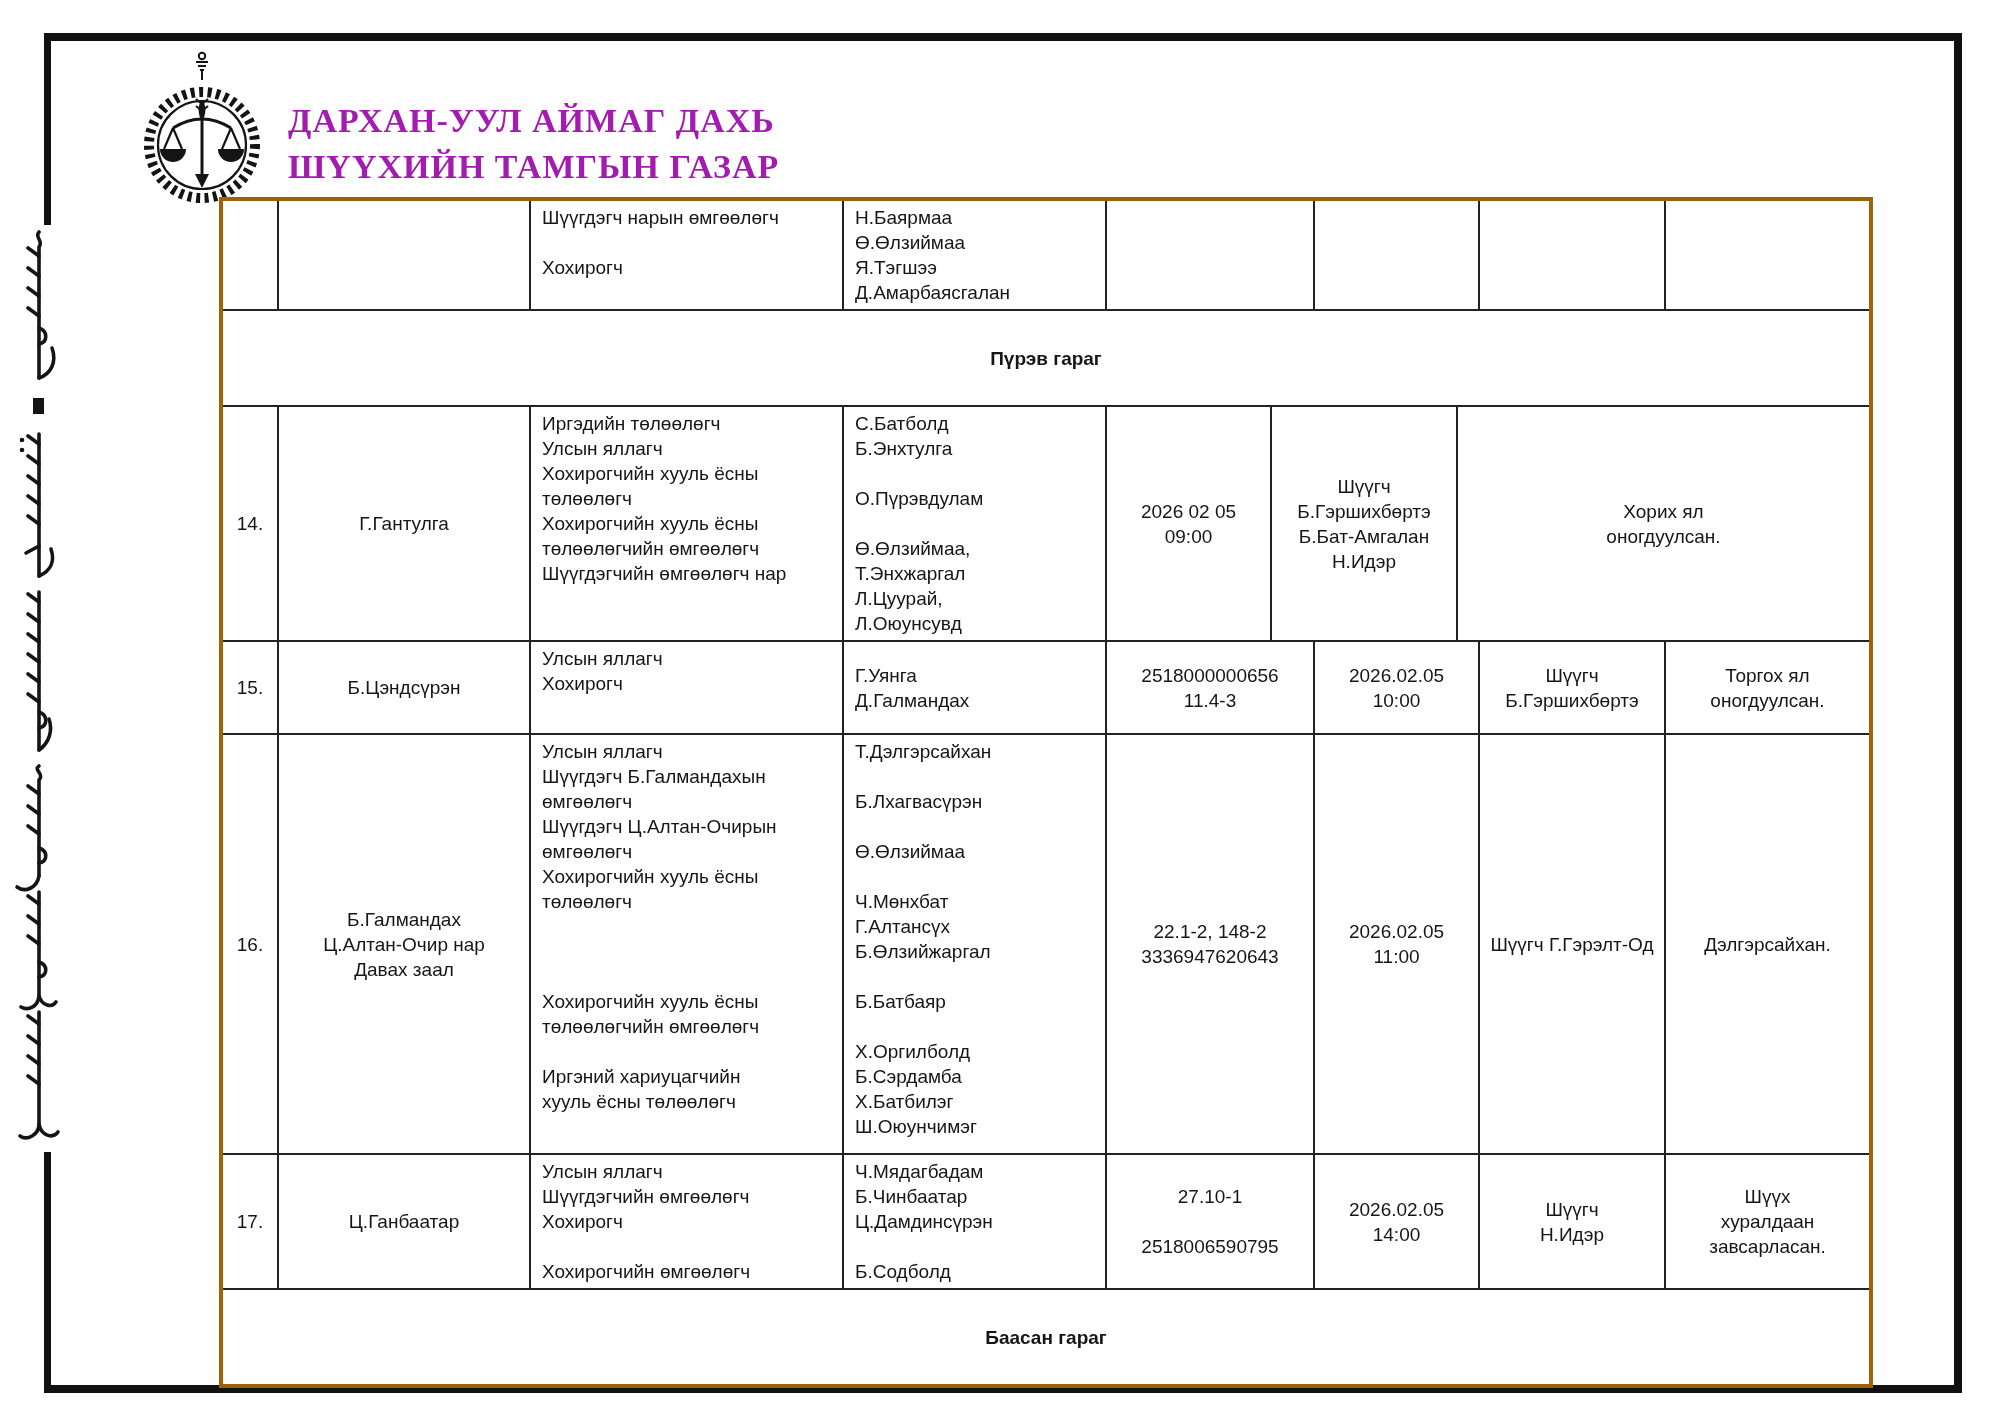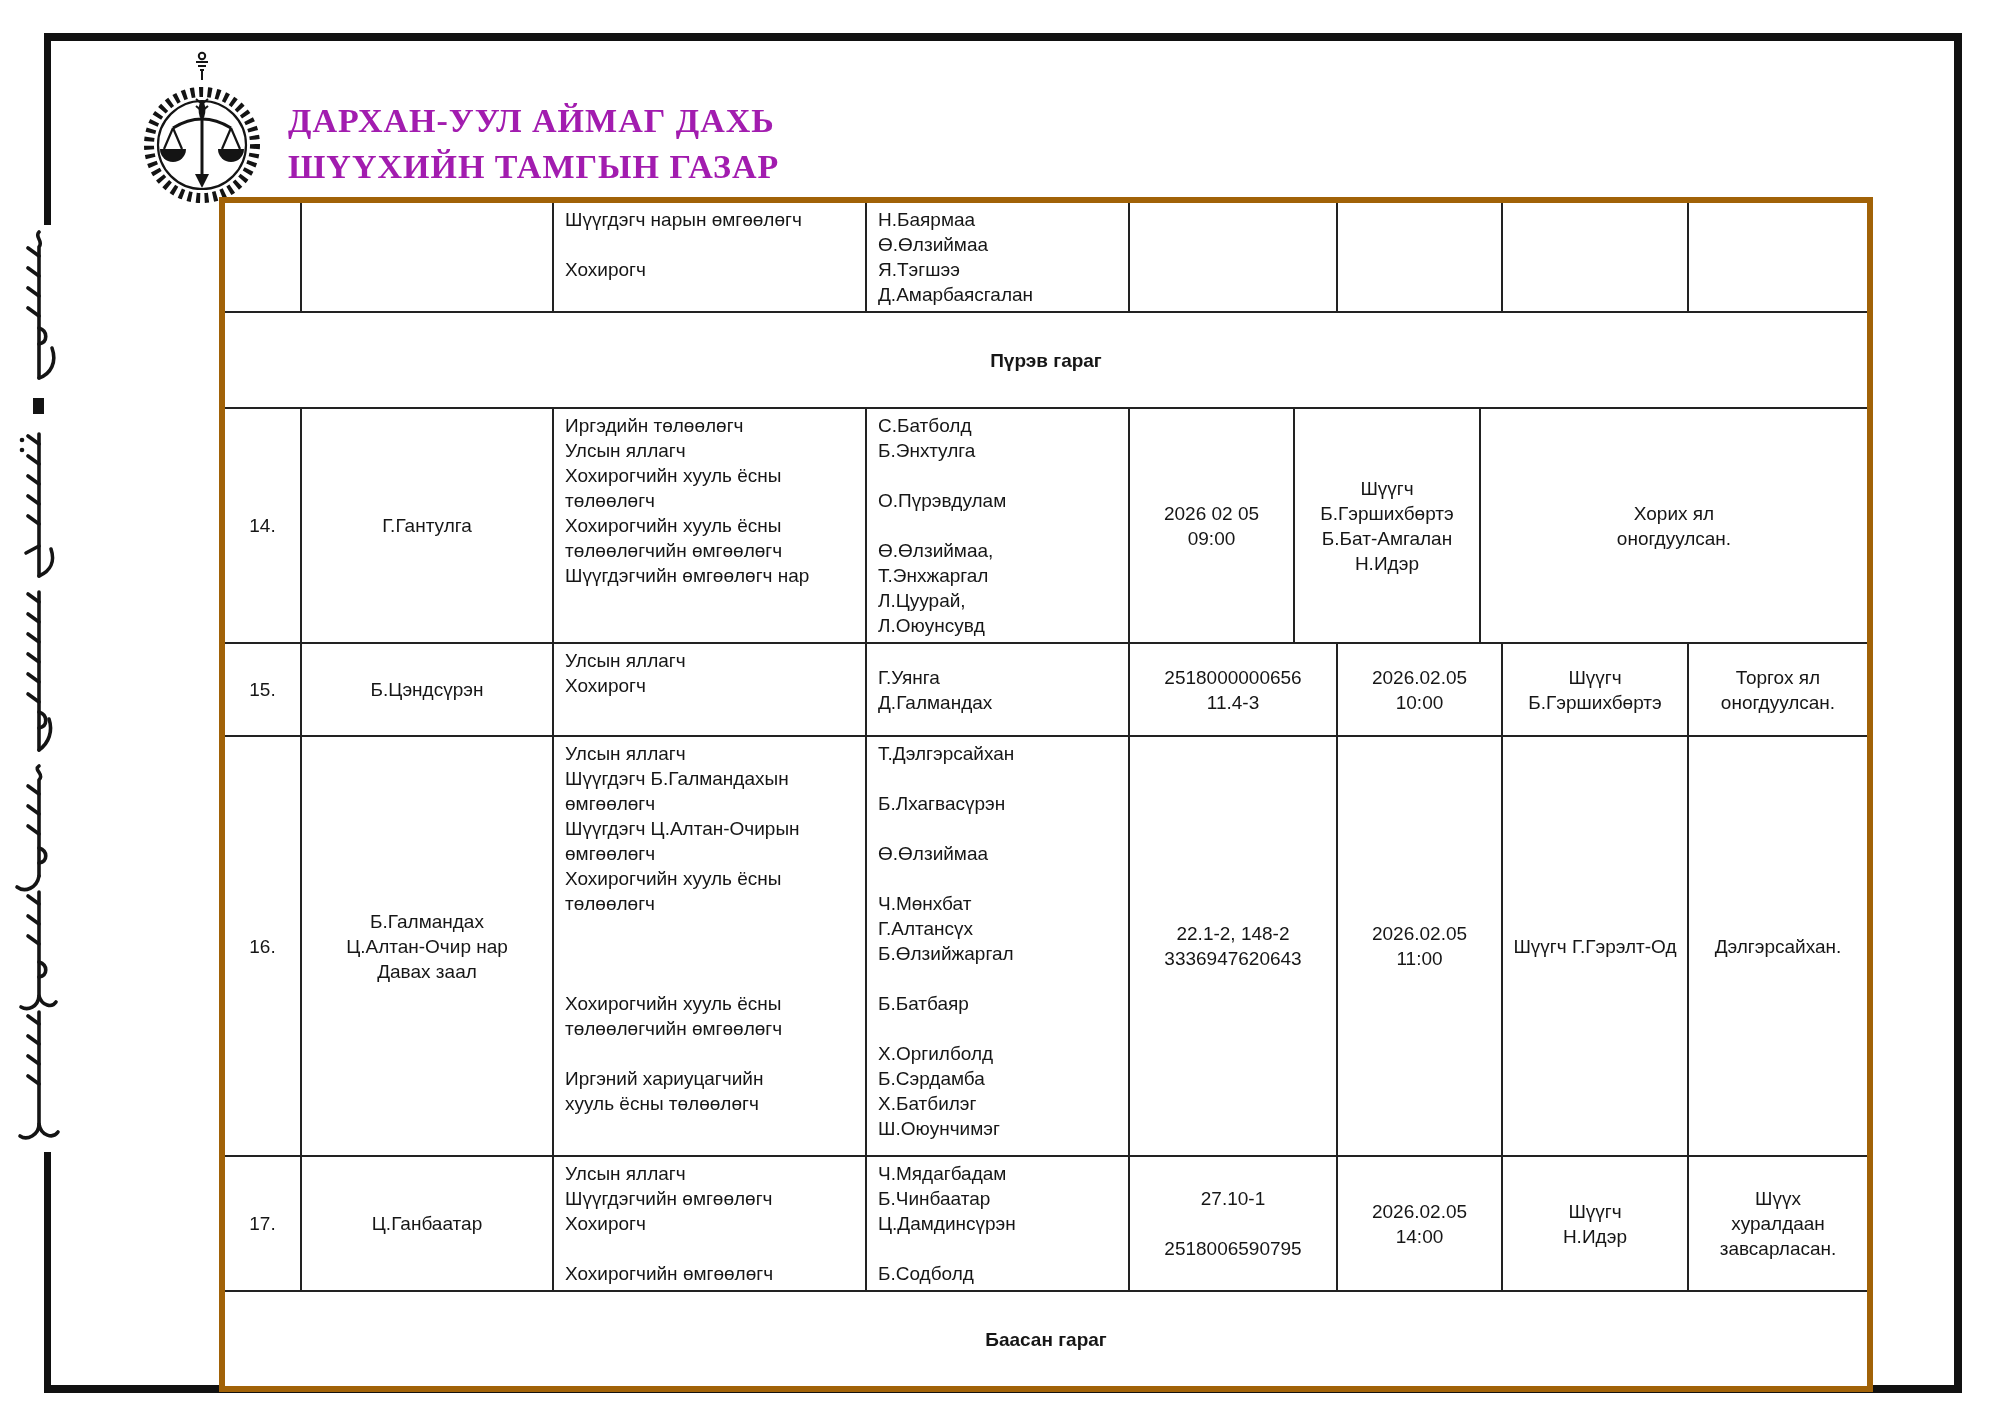--- a/index.html
+++ b/index.html
@@ -18,34 +18,34 @@
   
   #org-name{
     position:absolute;left:288px;top:98px;
     font-family:"Liberation Serif",serif;font-weight:bold;
     font-size:34px;line-height:46px;letter-spacing:1px;color:#a21caf;
   }
   #logo{position:absolute;left:140px;top:48px;}
   
   #court-table{
     position:absolute;left:219px;top:197px;width:1654px;
-    border:6px solid #a16207;background:#fff;box-sizing:border-box;
+    border:4px solid #a16207;background:#fff;box-sizing:border-box;
   }
   .trow{display:flex;border-bottom:2px solid #222;align-items:stretch;}
   .trow:last-child{border-bottom:none;}
   .cell{
     border-right:2px solid #222;box-sizing:border-box;flex-shrink:0;
     white-space:pre-line;font-size:19px;line-height:25px;color:#161616;
     padding:4px 6px;
   }
   .cell:last-child{border-right:none;}
   .left{text-align:left;padding-left:11px;padding-right:8px;}
   .center{display:flex;align-items:center;justify-content:center;text-align:center;}
   .vcenter{display:flex;flex-direction:column;justify-content:center;}
-  .c-no{width:77px;}
+  .c-no{width:56px;}
   .c-name{width:252px;}
   .c-roles{width:313px;}
   .c-part{width:263px;}
   .c-case{width:208px;}
   .c-date{width:165px;}
   .c-judge{width:186px;}
   .c-result{flex:1;}
   .day-cell{flex:1;display:flex;align-items:center;justify-content:center;text-align:center;border-right:none;font-weight:bold;}
   
   #script-col{position:absolute;left:13px;top:228px;}

